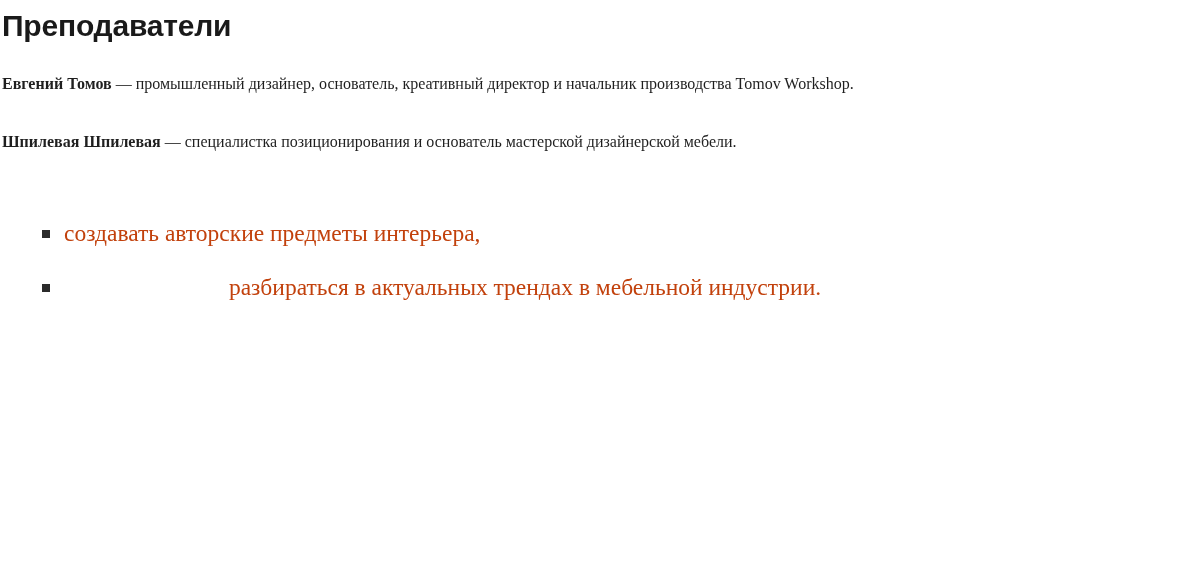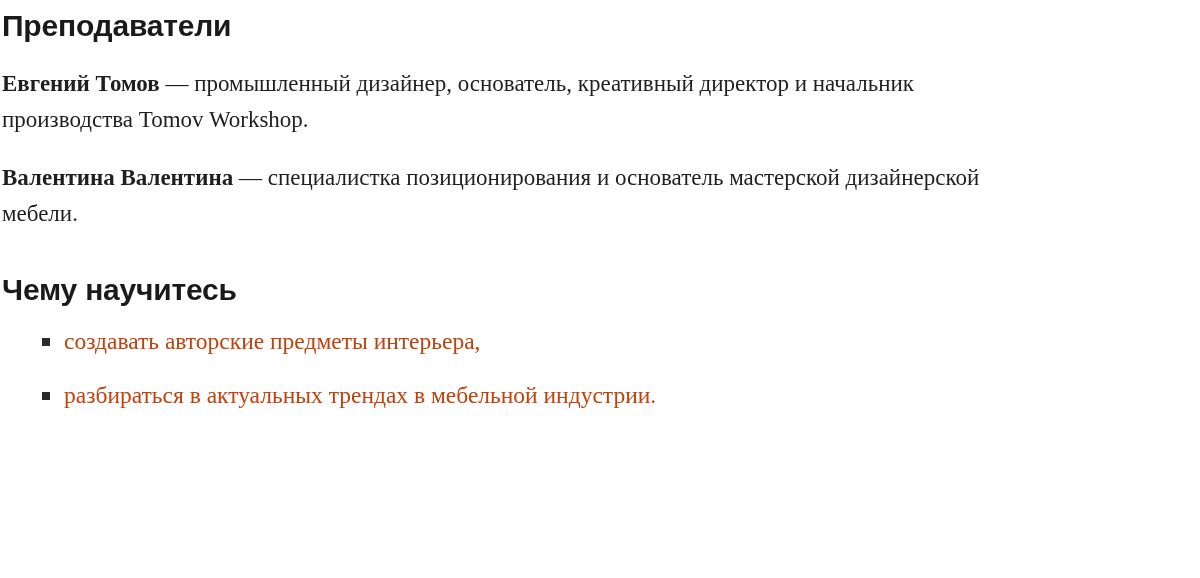--- a/index.html
+++ b/index.html
@@ -24,21 +24,21 @@
     font-size: 30px;
     line-height: 36px;
     font-weight: 700;
     color: #1a1a1a;
     margin: 0;
     padding: 8px 0 0 0;
     letter-spacing: -0.2px;
   }
   .para {
     font-family: "Liberation Serif", serif;
-    font-size: 23px;
+    font-size: 16px;
     line-height: 36px;
     color: #1f1f1f;
     margin: 22px 0 0 0;
     max-width: 1192px;
   }
   .para .lead {
     font-weight: 700;
   }
   .spacer-block {
     height: 40px;
@@ -55,20 +55,21 @@
     position: relative;
     font-family: "Liberation Serif", serif;
     font-size: 23.5px;
     line-height: 30px;
     color: #c2410c;
     margin: 0 0 24px 0;
     padding-left: 62px;
   }
   ul.learn-list li:last-child {
     margin-bottom: 12px;
+    text-align: center;
   }
   ul.learn-list li .bullet {
     position: absolute;
     left: 40px;
     top: 12px;
     width: 8px;
     height: 8px;
     background: #2b2b2b;
     display: block;
   }
@@ -78,26 +79,25 @@
 
 <div class="page">
 
   <h2 class="section-title">Преподаватели</h2>
 
   <p class="para">
     <span class="lead">Евгений Томов</span><span> — промышленный дизайнер, основатель, креативный директор и начальник производства Tomov Workshop.</span>
   </p>
 
   <p class="para">
-    <span class="lead">Валентина Валентина</span><span> — специалистка позиционирования и основатель мастерской дизайнерской мебели.</span>
+    <span class="lead">Шпилевая Шпилевая</span><span> — специалистка позиционирования и основатель мастерской дизайнерской мебели.</span>
   </p>
 
   <div class="spacer-block"></div>
 
-  <h2 class="section-title second">Чему научитесь</h2>
 
   <ul class="learn-list">
     <li>
       <span class="bullet"></span>
       <span>создавать авторские предметы интерьера,</span>
     </li>
     <li>
       <span class="bullet"></span>
     </li>
     <li>

